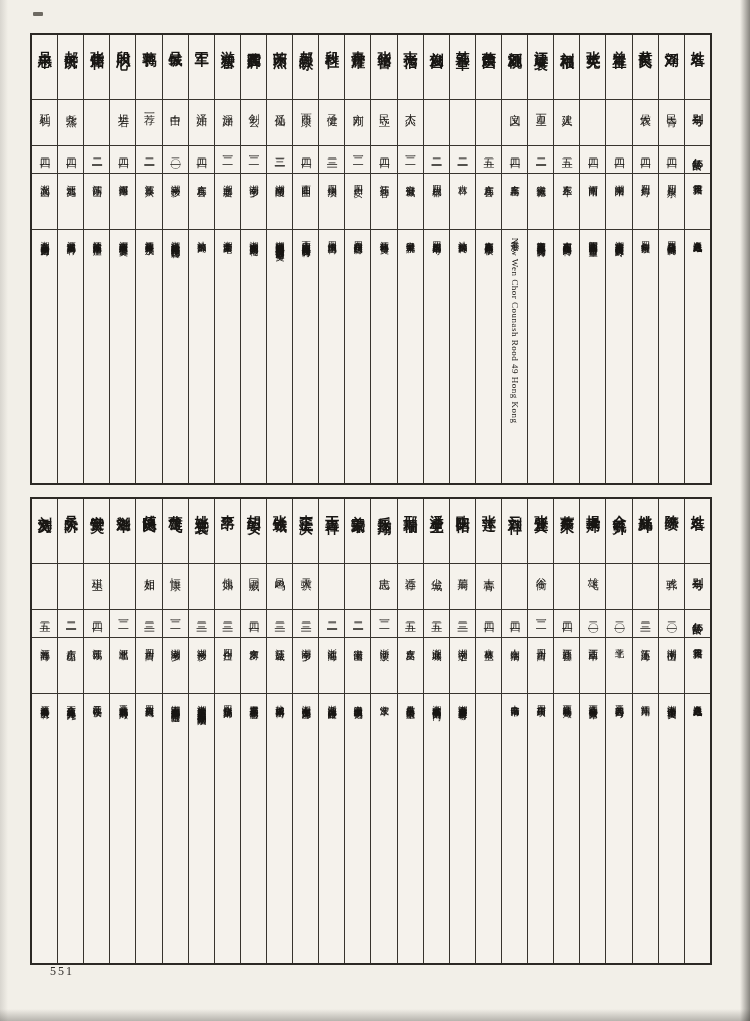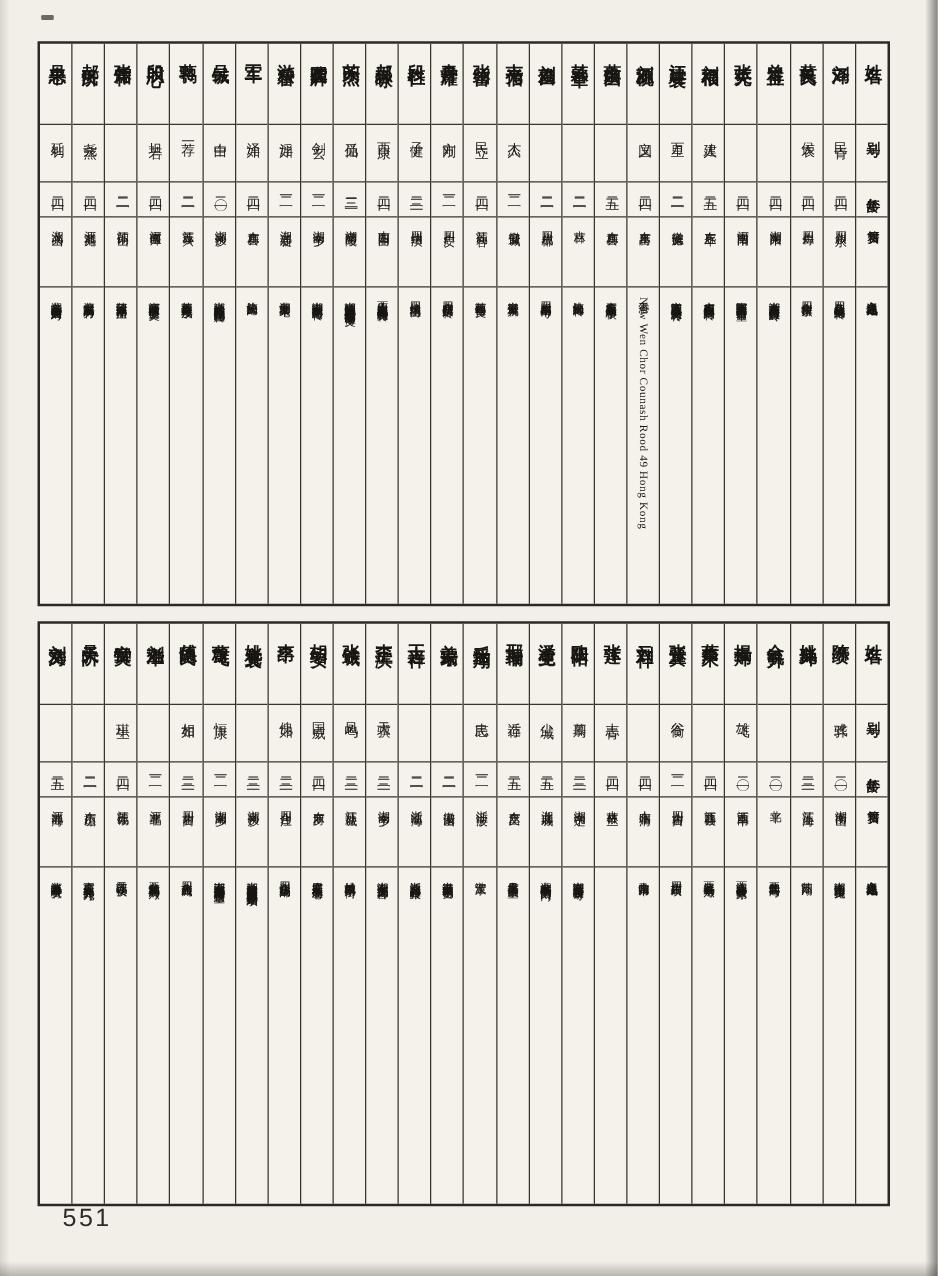--- a/index.html
+++ b/index.html
@@ -57,22 +57,22 @@
 
   .hdr { font-weight:bold; }
   .hdr-name    { font-size:13px;   letter-spacing:10px; padding-top:9px;  }
   .hdr-alias   { font-size:12px;   letter-spacing:9px;  padding-top:6px;  }
   .hdr-age     { font-size:11px;   letter-spacing:2px;  padding-top:2px;  }
   .hdr-origin  { font-size:12px;   letter-spacing:16px; padding-top:8px;  }
   .hdr-address { font-size:12.5px; letter-spacing:32px; padding-top:16px; }
 
   .page-number {
     position:absolute; left:50px; top:964px;
-    font-size:20px; letter-spacing:2px; color:#2e2b27;
-    font-family:Liberation Sans, sans-serif;
+    font-size:12px; letter-spacing:2px; color:#2e2b27;
+    font-family:Liberation Serif, serif;
   }
 </style>
 </head>
 <body>
 
 <div class="scan">
   <div class="artifact"></div>
 
   <div class="table-wrap" id="table-0">
       <div class="col">

